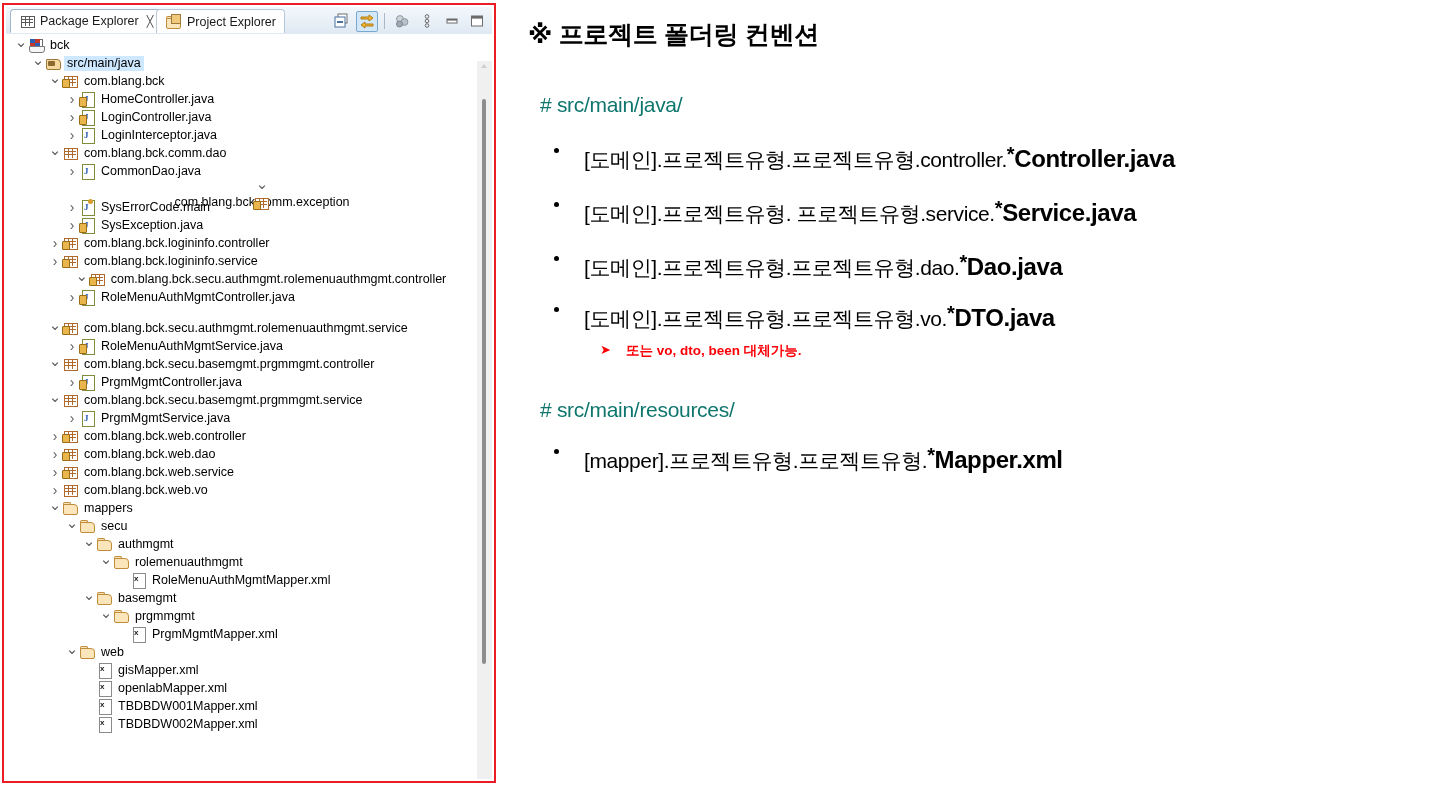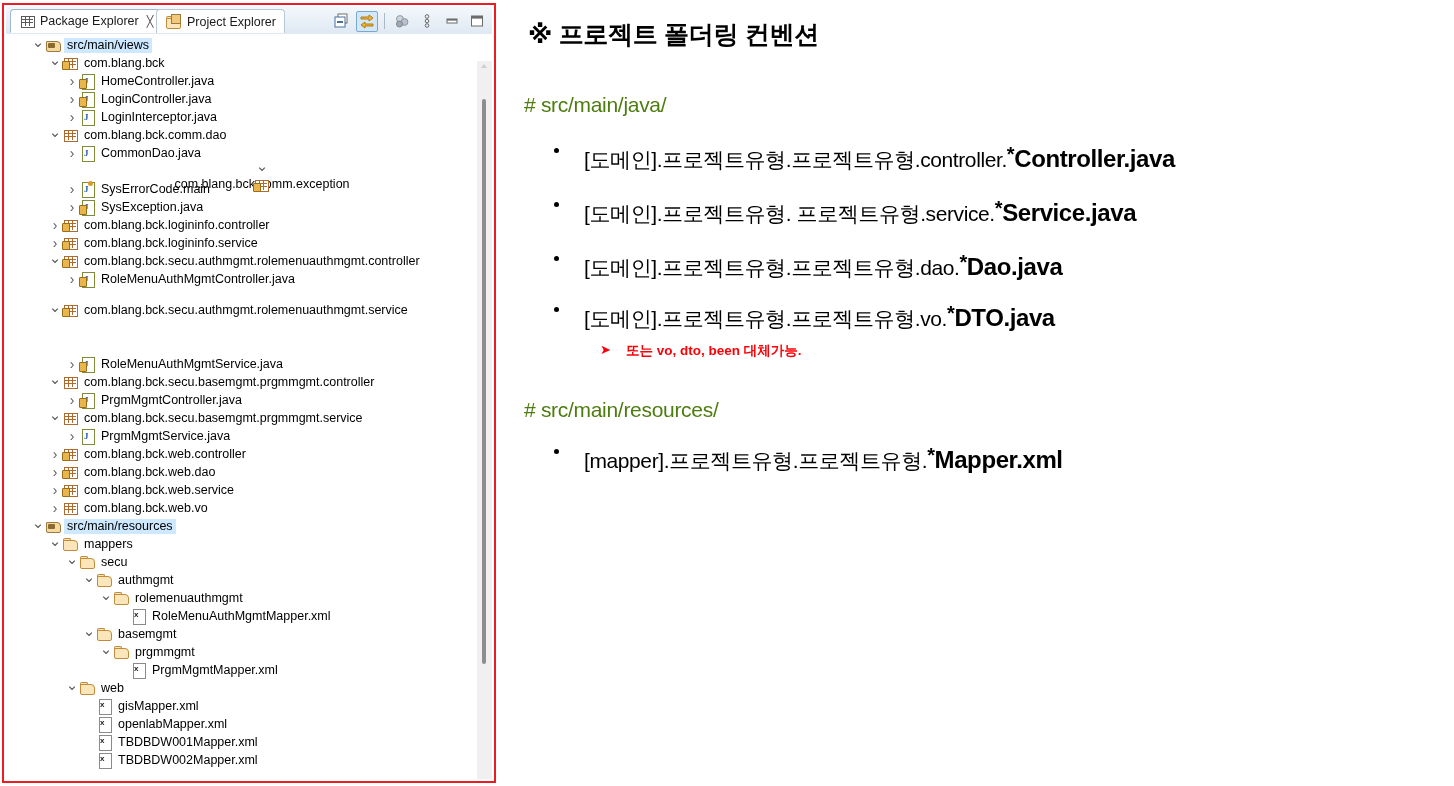--- a/index.html
+++ b/index.html
@@ -92,21 +92,21 @@
   .vsb{position:absolute;right:0;top:27px;width:15px;bottom:0;background:#f0f0f0;}
   .vsb .thumb{position:absolute;left:5px;width:4px;background:#8e8e8e;border-radius:2px;}
   .vsb .uparrow{position:absolute;left:4px;top:3px;width:0;height:0;border-left:3px solid transparent;border-right:3px solid transparent;border-bottom:4px solid #cfcfcf;}
 
   
   #notes{position:absolute;left:520px;top:0;width:934px;height:786px;}
   .note-title{
     position:absolute;left:8px;top:18px;font-size:25px;font-weight:bold;color:#000;
     letter-spacing:-0.3px;
   }
-  .sec{position:absolute;left:4px;font-size:21px;color:#4d7c0f;letter-spacing:-0.3px;}
+  .sec{position:absolute;left:20px;font-size:21px;color:#0f766e;letter-spacing:-0.3px;}
   .bul{position:absolute;left:64px;font-size:21px;color:#000;white-space:nowrap;letter-spacing:-0.4px;}
   .bul .dot{position:absolute;left:-30px;top:5px;width:5px;height:5px;background:#000;border-radius:50%;}
   .hi{color:#000000;font-weight:bold;font-size:24px;}
   .hi .st{font-size:20px;vertical-align:6px;}
   .subred{position:absolute;left:106px;font-size:13.5px;font-weight:bold;color:#fb0007;white-space:nowrap;}
   .subred .ar{position:absolute;left:-26px;top:0px;color:#fb0007;font-size:13px;}
 </style>
 </head>
 <body>
 
@@ -177,29 +177,43 @@
           <svg width="16" height="16" viewBox="0 0 16 16">
               <rect x="2.5" y="3" width="11" height="10" fill="#fff" stroke="#6b6b6b"></rect>
               <rect x="2.5" y="3" width="11" height="2.6" fill="#6b6b6b"></rect>
             </svg>
         </div>
       </div>
     </div>
 
     <div class="treearea">
       <div class="tree" id="tree-root">
+          <div class="row" style="padding-left: 8px;">
+            <span class="arrow open"></span>
+            <span class="ico">
+              <span class="ic-proj" style="position:absolute;inset:0;">
+                <span class="p1"></span>
+                <span class="p2"></span>
+                <span class="p3"></span>
+                <span class="p4"></span>
+                <span class="p5"></span>
+                <span class="p6"></span>
+              </span>
+            </span>
+            <span class="lbl">bck</span>
+          </div>
           <div class="row sel" style="padding-left: 25px;">
             <span class="arrow open"></span>
             <span class="ico">
               <span class="ic-srcfolder" style="position:absolute;inset:0;">
                 <span class="b"></span>
                 <span class="c"></span>
               </span>
             </span>
-            <span class="lbl">src/main/views</span>
+            <span class="lbl">src/main/java</span>
           </div>
           <div class="row" style="padding-left: 42px;">
             <span class="arrow open"></span>
             <span class="ico">
               <span class="ic-pkg locked" style="position:absolute;inset:0;">
                 <span class="g"></span>
                 <span class="l1"></span>
                 <span class="l2"></span>
                 <span class="l3"></span>
                 <span class="l4"></span>
@@ -320,21 +334,21 @@
                 <span class="g"></span>
                 <span class="l1"></span>
                 <span class="l2"></span>
                 <span class="l3"></span>
                 <span class="l4"></span>
                 <span class="lk"></span>
               </span>
             </span>
             <span class="lbl">com.blang.bck.logininfo.service</span>
           </div>
-          <div class="row" style="padding-left: 42px;">
+          <div class="row" style="padding-left: 42px; justify-content: center;">
             <span class="arrow open"></span>
             <span class="ico">
               <span class="ic-pkg locked" style="position:absolute;inset:0;">
                 <span class="g"></span>
                 <span class="l1"></span>
                 <span class="l2"></span>
                 <span class="l3"></span>
                 <span class="l4"></span>
                 <span class="lk"></span>
               </span>
@@ -359,21 +373,21 @@
                 <span class="g"></span>
                 <span class="l1"></span>
                 <span class="l2"></span>
                 <span class="l3"></span>
                 <span class="l4"></span>
                 <span class="lk"></span>
               </span>
             </span>
             <span class="lbl">com.blang.bck.secu.authmgmt.rolemenuauthmgmt.service</span>
           </div>
-          <div class="row" style="padding-left: 59px; margin-top: 36px;">
+          <div class="row" style="padding-left: 59px;">
             <span class="arrow closed"></span>
             <span class="ico">
               <span class="ic-java locked" style="position:absolute;inset:0;">
                 <span class="pg"></span>
                 <span class="j">J</span>
                 <span class="lk"></span>
               </span>
             </span>
             <span class="lbl">RoleMenuAuthMgmtService.java</span>
           </div>
@@ -471,30 +485,20 @@
             <span class="ico">
               <span class="ic-pkg" style="position:absolute;inset:0;">
                 <span class="g"></span>
                 <span class="l1"></span>
                 <span class="l2"></span>
                 <span class="l3"></span>
                 <span class="l4"></span>
               </span>
             </span>
             <span class="lbl">com.blang.bck.web.vo</span>
-          </div>
-          <div class="row sel" style="padding-left: 25px;">
-            <span class="arrow open"></span>
-            <span class="ico">
-              <span class="ic-srcfolder" style="position:absolute;inset:0;">
-                <span class="b"></span>
-                <span class="c"></span>
-              </span>
-            </span>
-            <span class="lbl">src/main/resources</span>
           </div>
           <div class="row" style="padding-left: 42px;">
             <span class="arrow open"></span>
             <span class="ico">
               <span class="ic-folder" style="position:absolute;inset:0;">
                 <span class="t"></span>
                 <span class="b"></span>
               </span>
             </span>
             <span class="lbl">mappers</span>

